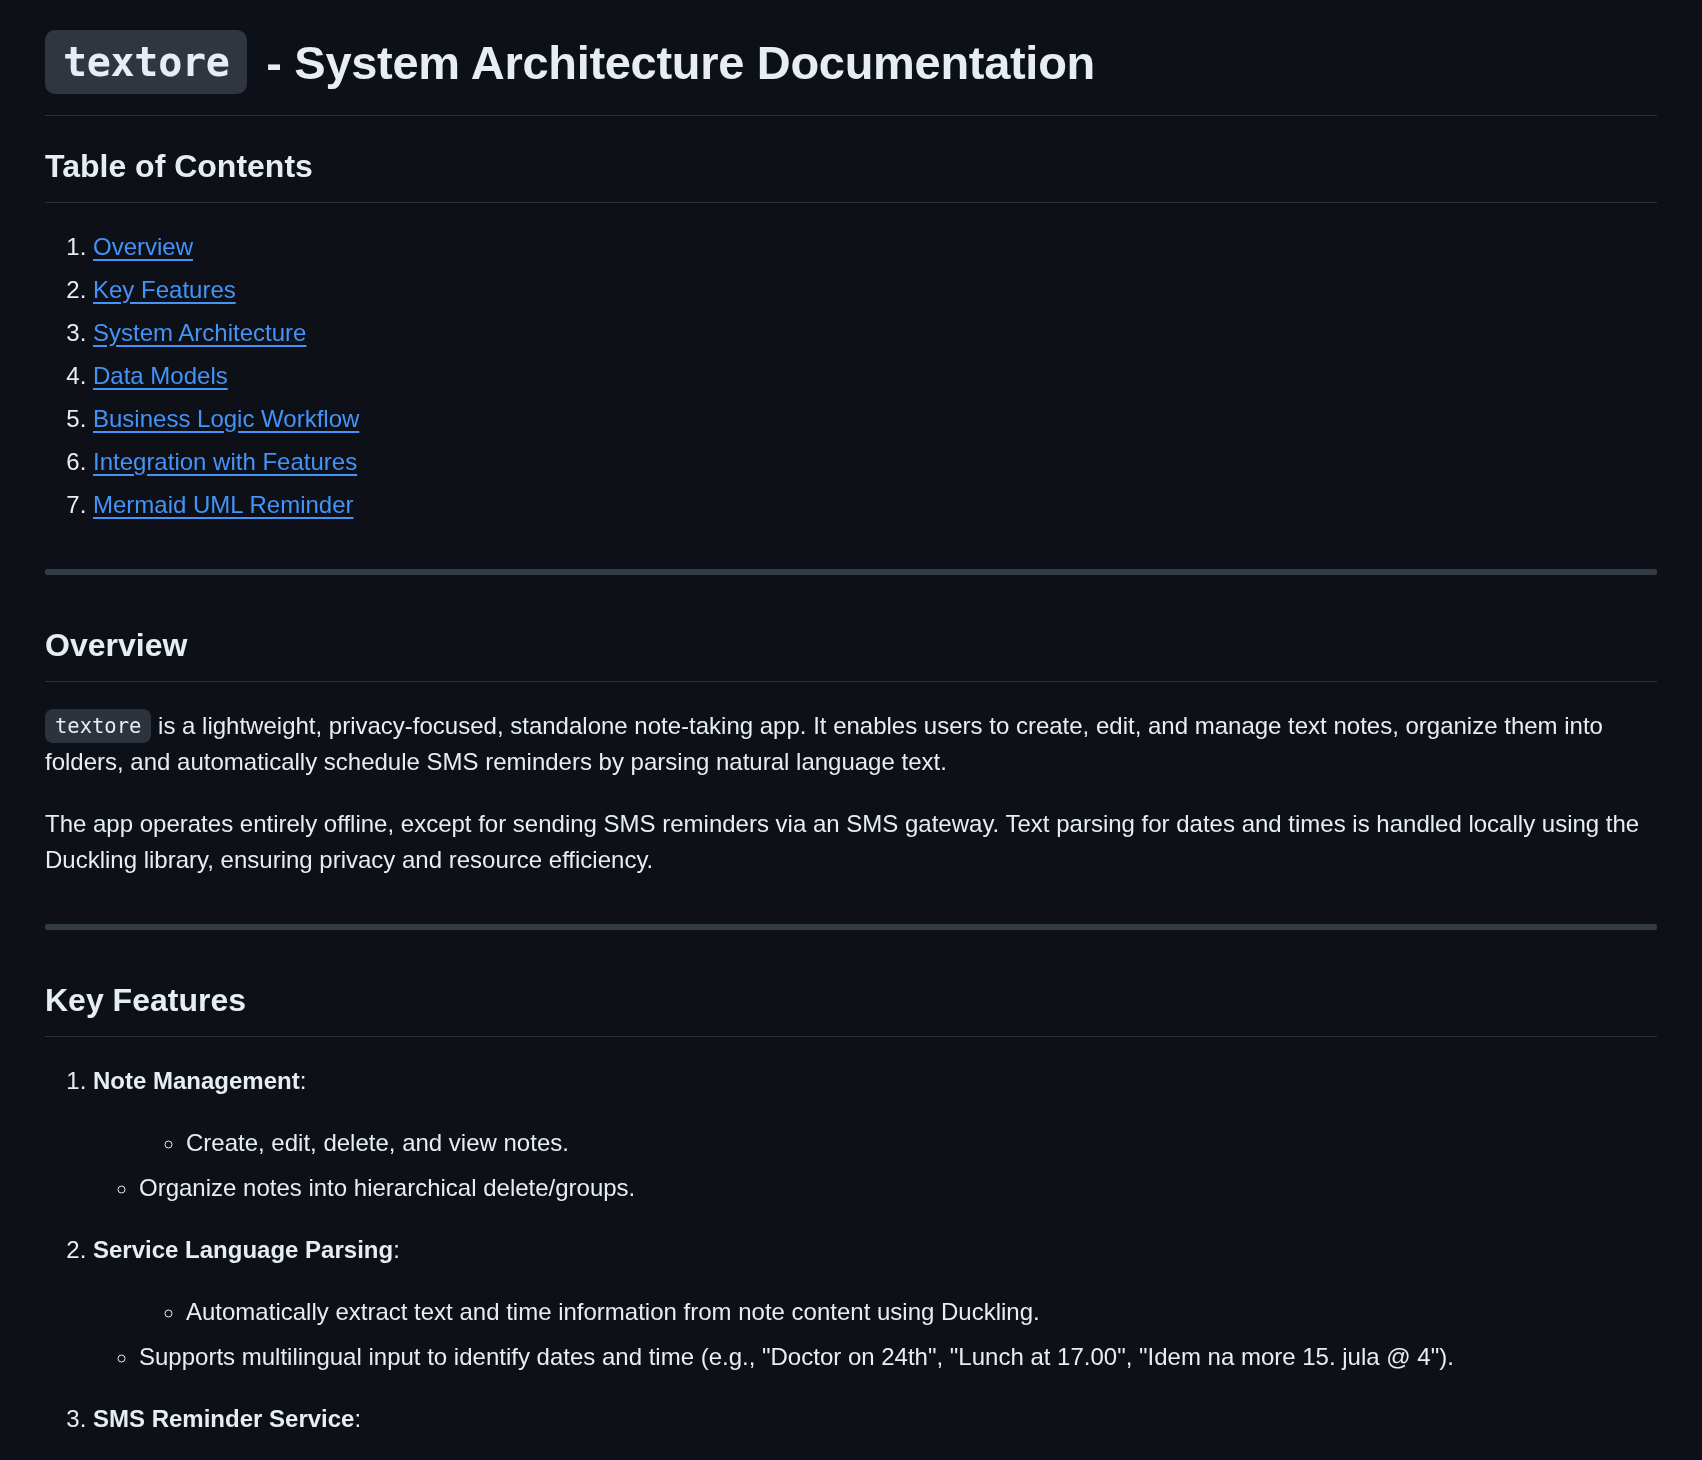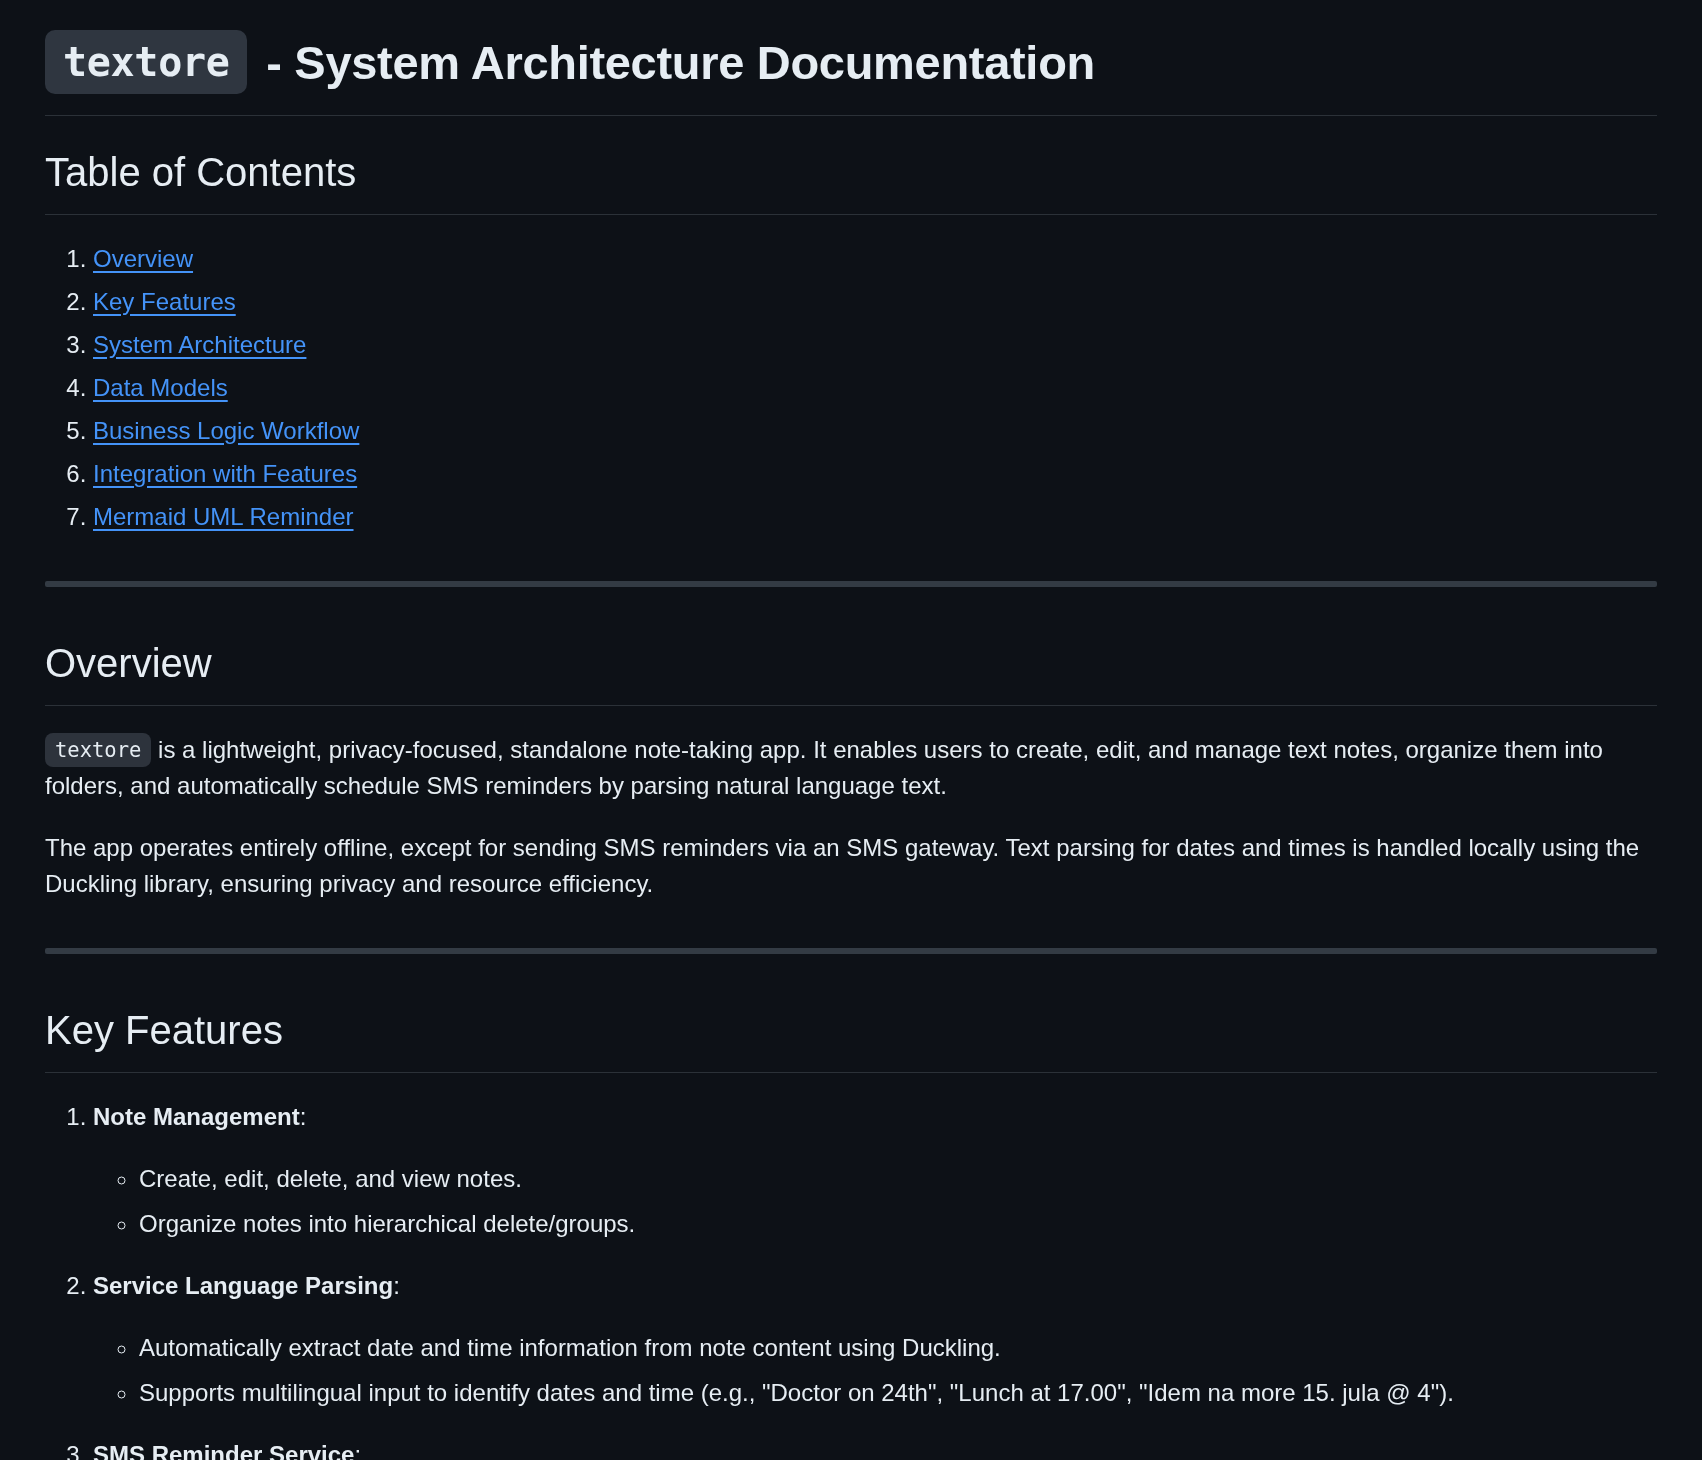--- a/index.html
+++ b/index.html
@@ -36,22 +36,22 @@
     border-radius: 10px;
     padding: 8px 18px;
     margin-right: 6px;
     display: inline-block;
     line-height: 1.2;
     vertical-align: 3px;
   }
 
   
   h2.section-heading {
-    font-size: 40px;
-    font-weight: 400;
+    font-size: 32px;
+    font-weight: 700;
     margin: 38px 0 26px 0;
     padding-bottom: 12px;
     border-bottom: 1px solid #2b3138;
   }
   h2.section-heading:first-of-type { margin-top: 18px; }
 
   
   hr.divider {
     border: 0;
     height: 6px;
@@ -94,21 +94,21 @@
   }
   ol.features-list > li { margin-top: 26px; }
   ol.features-list > li:first-child { margin-top: 0; }
   .feature-title { font-weight: 700; }
   ul.feature-sublist {
     list-style-type: circle;
     margin: 26px 0 26px 0;
     padding-left: 46px;
   }
   ul.feature-sublist > li { margin-top: 9px; }
-  ul.feature-sublist > li:first-child { margin-top: 0; }
+  ul.feature-sublist > li:first-child { margin-top: 0; margin-left: 47px; }
 </style>
 </head>
 <body>
 
 <div class="page">
 
   <h1 class="doc-title"><code class="title-code">textore</code><span> - System Architecture Documentation</span></h1>
 
   <h2 class="section-heading">Table of Contents</h2>
 
@@ -138,21 +138,21 @@
     <li>
       <span class="feature-title">Note Management</span><span>:</span>
       <ul class="feature-sublist">
         <li>Create, edit, delete, and view notes.</li>
         <li>Organize notes into hierarchical delete/groups.</li>
       </ul>
     </li>
     <li>
       <span class="feature-title">Service Language Parsing</span><span>:</span>
       <ul class="feature-sublist">
-        <li>Automatically extract date and time information from note content using Duckling.</li>
+        <li>Automatically extract text and time information from note content using Duckling.</li>
         <li>Supports multilingual input to identify dates and time (e.g., "Doctor on 24th", "Lunch at 17.00", "Idem na more 15. jula @ 4").</li>
       </ul>
     </li>
     <li>
       <span class="feature-title">SMS Reminder Service</span><span>:</span>
     </li>
   </ol>
 
 </div>
 

